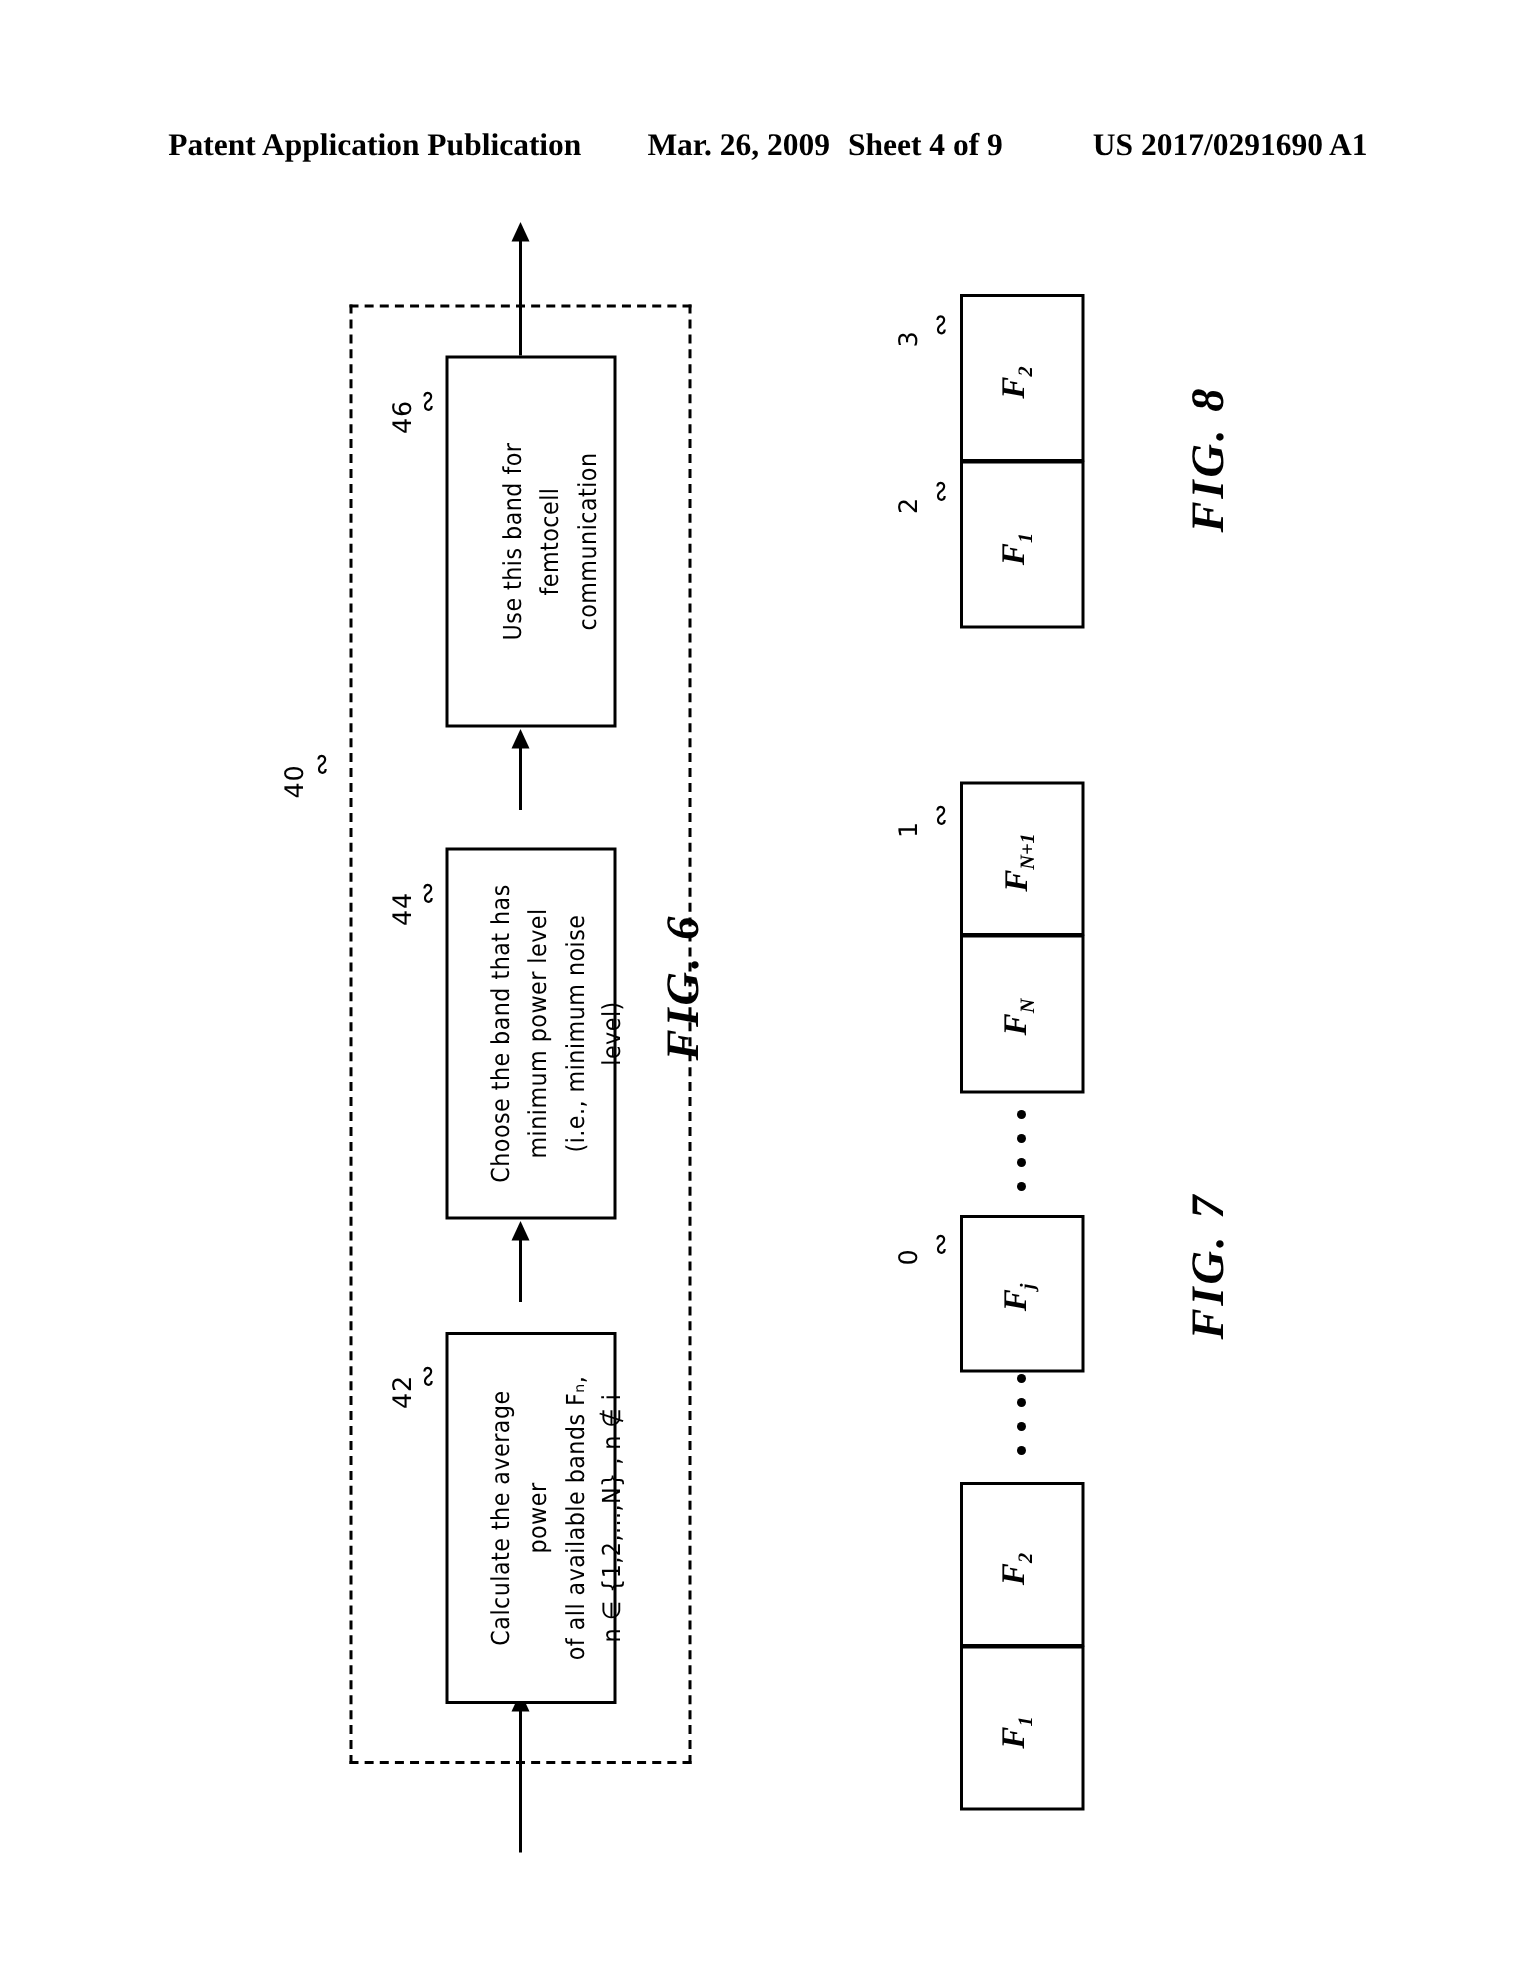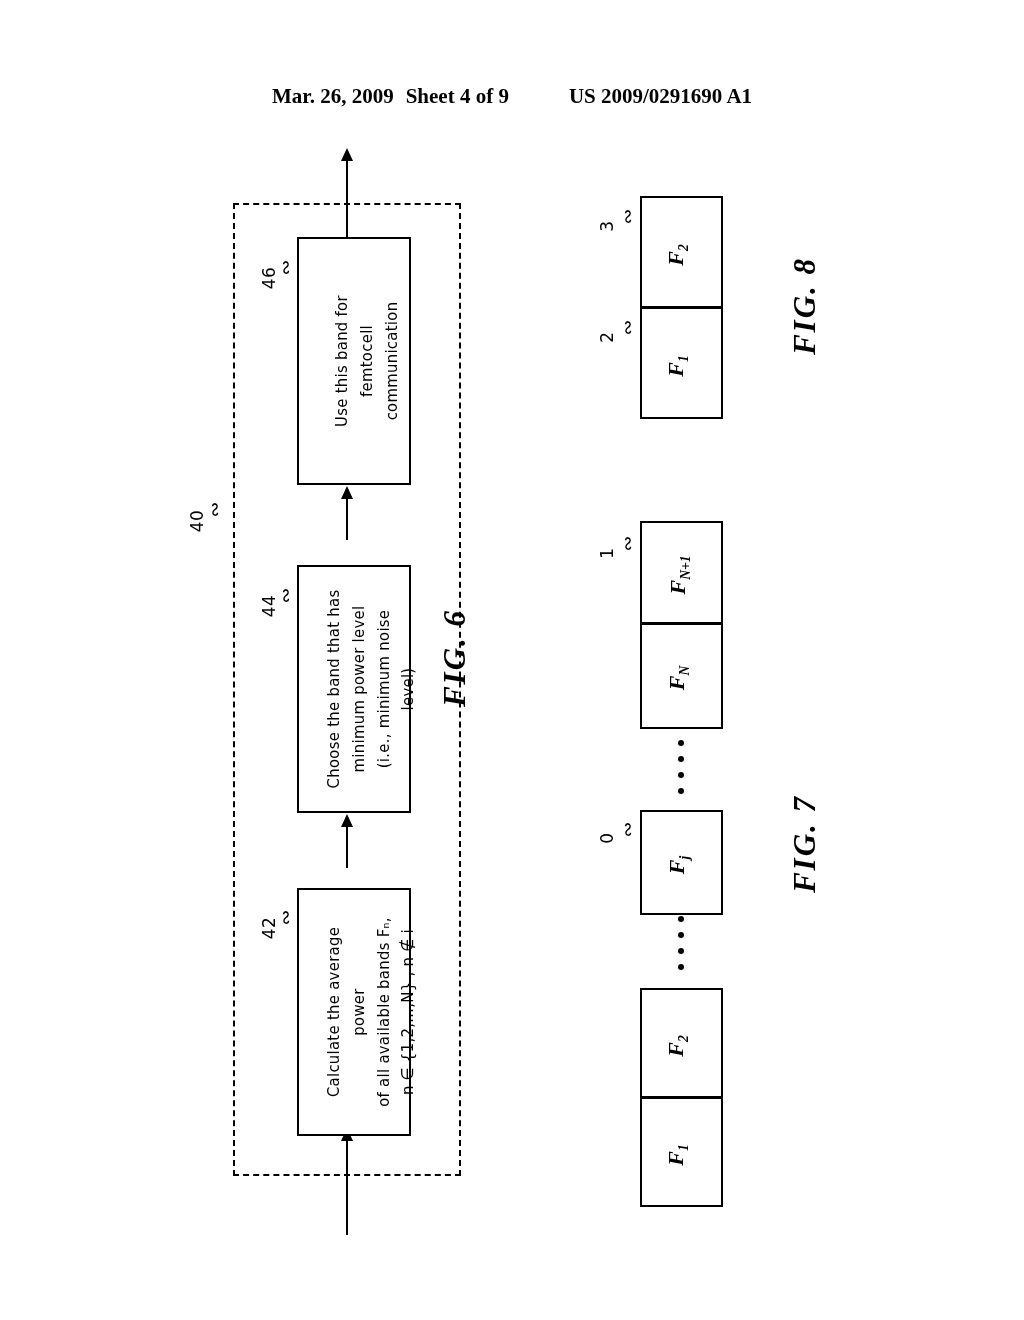--- a/index.html
+++ b/index.html
@@ -136,23 +136,24 @@
     width: 6px;
     height: 6px;
     border-radius: 50%;
     background: #000;
   }
 </style>
 </head>
 <body>
 
 <div id="page-header">
+  <span class="h-pub">Patent Application Publication</span>
   <span class="h-date">Mar. 26, 2009</span>
   <span class="h-sheet">Sheet 4 of 9</span>
-  <span class="h-num">US 2009/0291690 A1</span>
+  <span class="h-num">US 2017/0291690 A1</span>
 </div>
 
 <div>
 
   <div class="dashed-box" style="left:233px; top:203px; width:228px; height:973px;"></div>
 
   <div class="vline" style="left:346px; top:155px; width:2px; height:140px;"></div>
   <div class="arrow-up" style="left:341px; top:148px;"></div>
 
   <div class="vline" style="left:346px; top:1135px; width:2px; height:100px;"></div>

